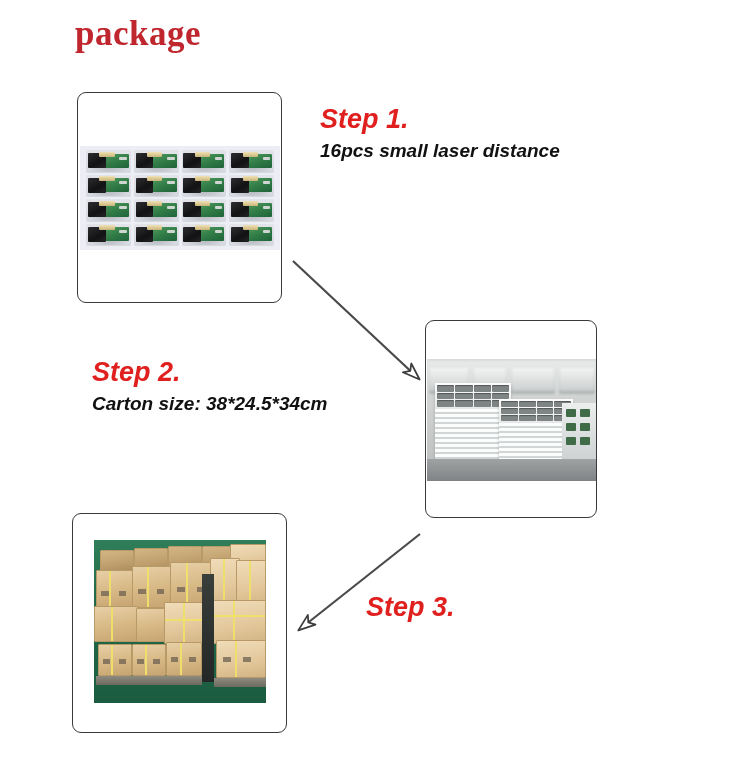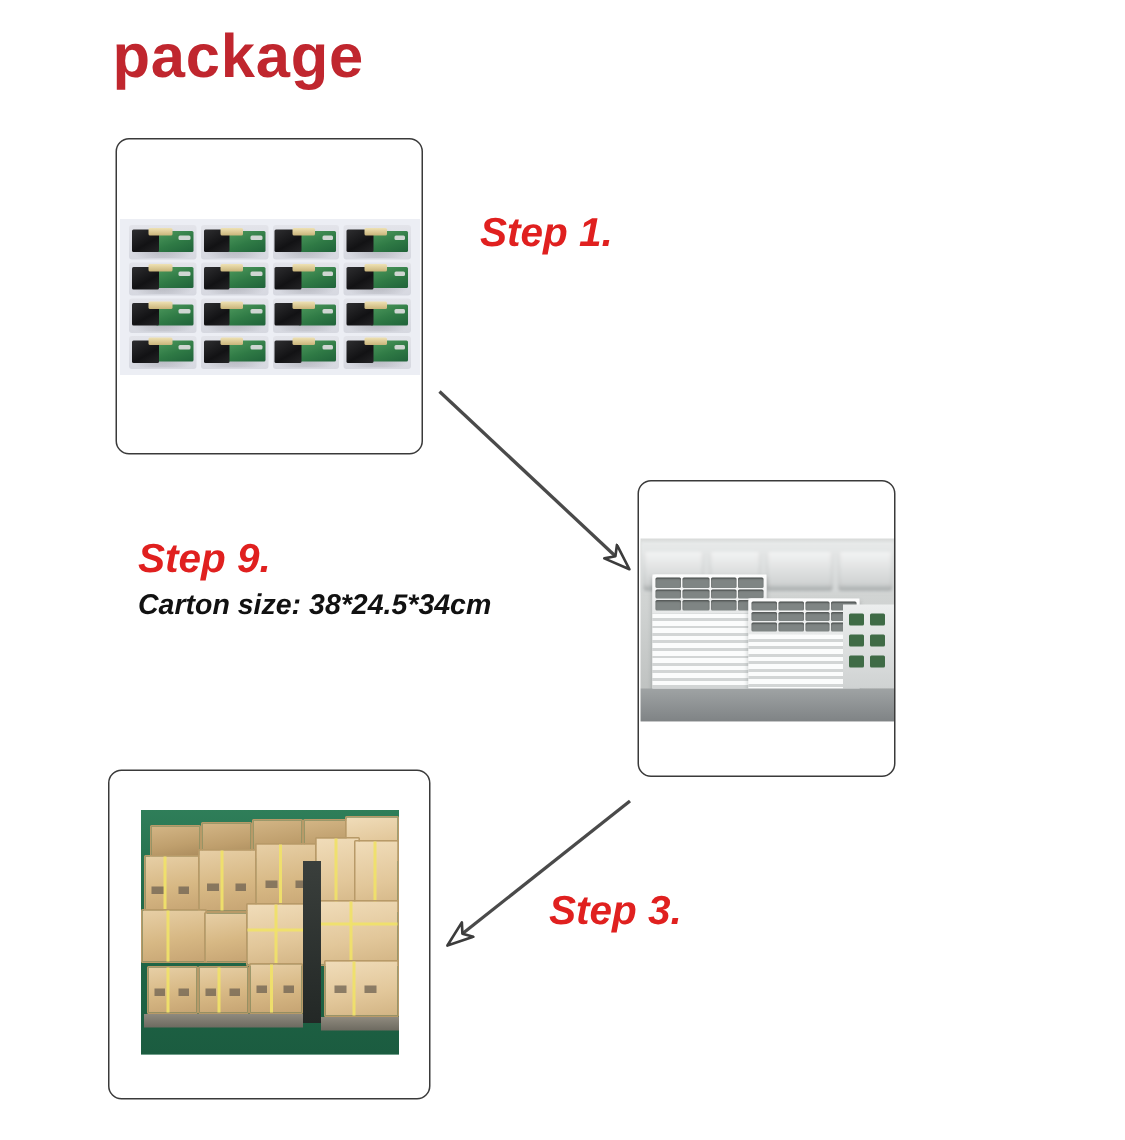--- a/index.html
+++ b/index.html
@@ -16,23 +16,23 @@
     height: 760px;
     background: #ffffff;
     overflow: hidden;
   }
 
   
   #page-title {
     position: absolute;
     left: 75px;
     top: 14px;
-    font-family: Liberation Sans, sans-serif;
+    font-family: Liberation Serif, serif;
     font-weight: bold;
-    font-size: 41px;
+    font-size: 35px;
     letter-spacing: 0.5px;
     color: #c0262e;
     white-space: nowrap;
   }
 
   
   .photo-frame {
     position: absolute;
     box-sizing: border-box;
     background: #ffffff;
@@ -226,21 +226,21 @@
     white-space: nowrap;
   }
   .step-line {
     font-family: "Liberation Sans", sans-serif;
     font-weight: bold;
     font-style: italic;
     color: #111111;
     white-space: nowrap;
   }
 
-  #step-1 { left: 320px; top: 103px; margin-top: 36px; }
+  #step-1 { left: 320px; top: 103px; }
   #step-1 .step-head { font-size: 27px; line-height: 32px; }
   #step-1 .step-line { font-size: 19px; line-height: 31px; }
 
   #step-2 { left: 92px; top: 356px; }
   #step-2 .step-head { font-size: 27px; line-height: 33px; }
   #step-2 .step-line { font-size: 19px; line-height: 30px; }
 
   #step-3 { left: 366px; top: 591px; }
   #step-3 .step-head { font-size: 27px; line-height: 32px; text-align: center; }
   #step-3 .step-line { font-size: 25px; line-height: 35px; }
@@ -498,24 +498,25 @@
     <defs>
       <marker id="head-b" markerWidth="9" markerHeight="9" refX="7.2" refY="3.2" orient="auto">
         <path d="M0.4,0.4 L8.2,3.2 L0.4,6.0 L2.4,3.2 Z" fill="#ffffff" stroke="#3c3c3c" stroke-width="0.8" stroke-linejoin="round"></path>
       </marker>
     </defs>
     <line x1="128" y1="4" x2="8" y2="99" stroke="#4a4a4a" stroke-width="2.2" marker-end="url(#head-b)"></line>
   </svg>
 
   <div class="step-block" id="step-1">
     <div class="step-head">Step 1.</div>
+    <div class="step-line">16pcs small laser distance</div>
   </div>
 
   <div class="step-block" id="step-2">
-    <div class="step-head">Step 9.</div>
+    <div class="step-head">Step 2.</div>
     <div class="step-line">Carton size: 38*24.5*34cm</div>
   </div>
 
   <div class="step-block" id="step-3">
     <div class="step-head">Step 3.</div>
   </div>
 
 </div>
 
 </body></html>

